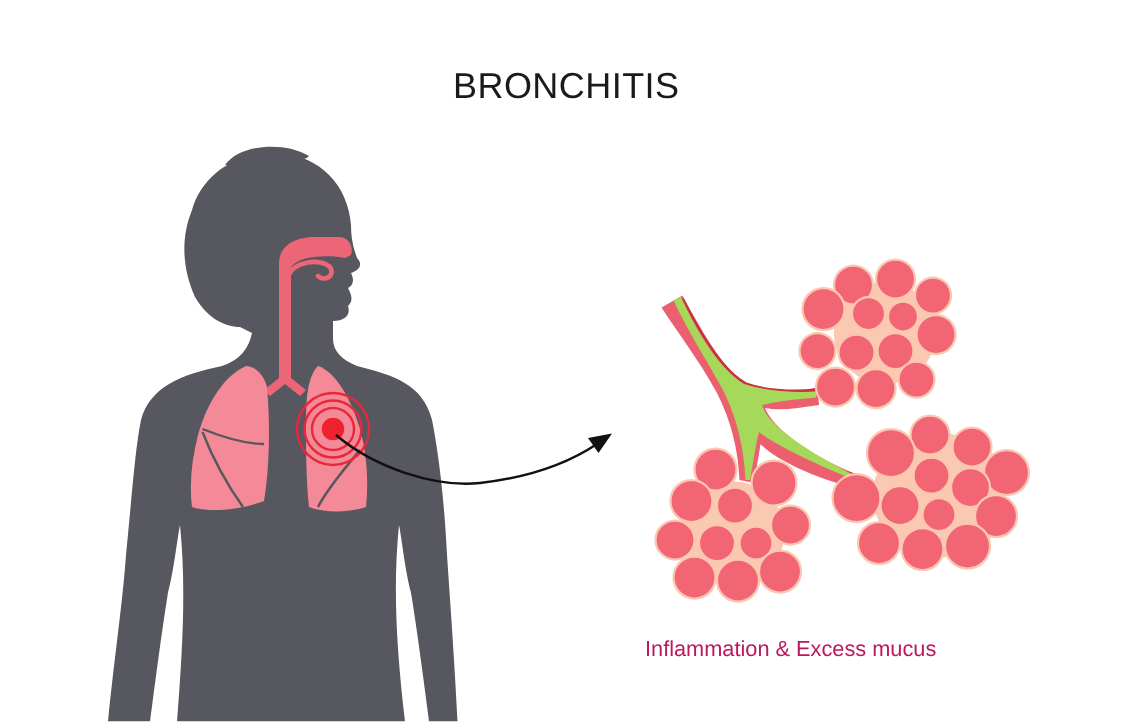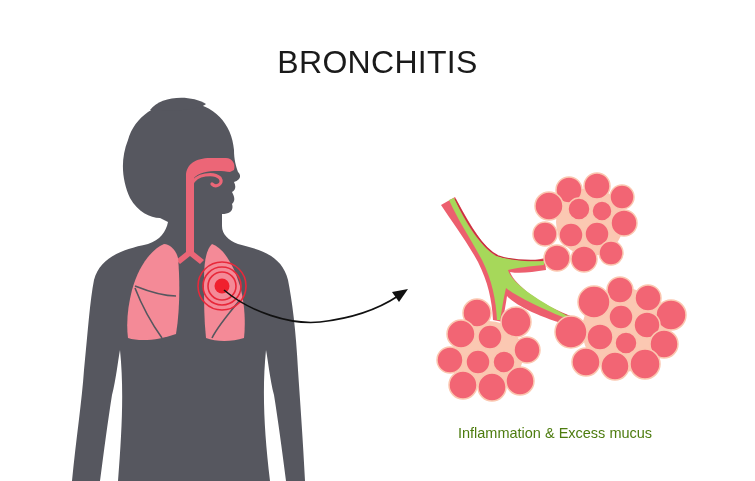--- a/index.html
+++ b/index.html
@@ -1,23 +1,23 @@
 <!DOCTYPE html>
 <html><head>
   <meta charset="utf-8">
   <style>
     html, body { margin: 0; padding: 0; background: #ffffff; }
     body { width: 755px; height: 481px; position: relative; overflow: hidden; font-family: "Liberation Sans", sans-serif; }
     .title {
       position: absolute; left: 0; width: 755px; top: 44px; text-align: center;
-      font-family: "Liberation Sans", sans-serif; font-size: 32px; color: #1a1a1a; letter-spacing: 0.3px;
+      font-family: "Liberation Sans", sans-serif; font-size: 24px; color: #1a1a1a; letter-spacing: 0.3px;
     }
     .caption {
-      position: absolute; left: 430px; width: 250px; top: 425px; text-align: center;
-      font-family: "Liberation Sans", sans-serif; font-size: 14.5px; color: #4d7c0f;
+      position: absolute; left: 430px; width: 250px; top: 425px; 
+      font-family: "Liberation Sans", sans-serif; font-size: 14.5px; color: #be185d;
     }
     svg.art { position: absolute; left: 0; top: 0; }
   </style>
 </head>
 <body>
 
 <div class="title">BRONCHITIS</div>
 
 <svg class="art" width="755" height="481" viewBox="0 0 755 481">
 

